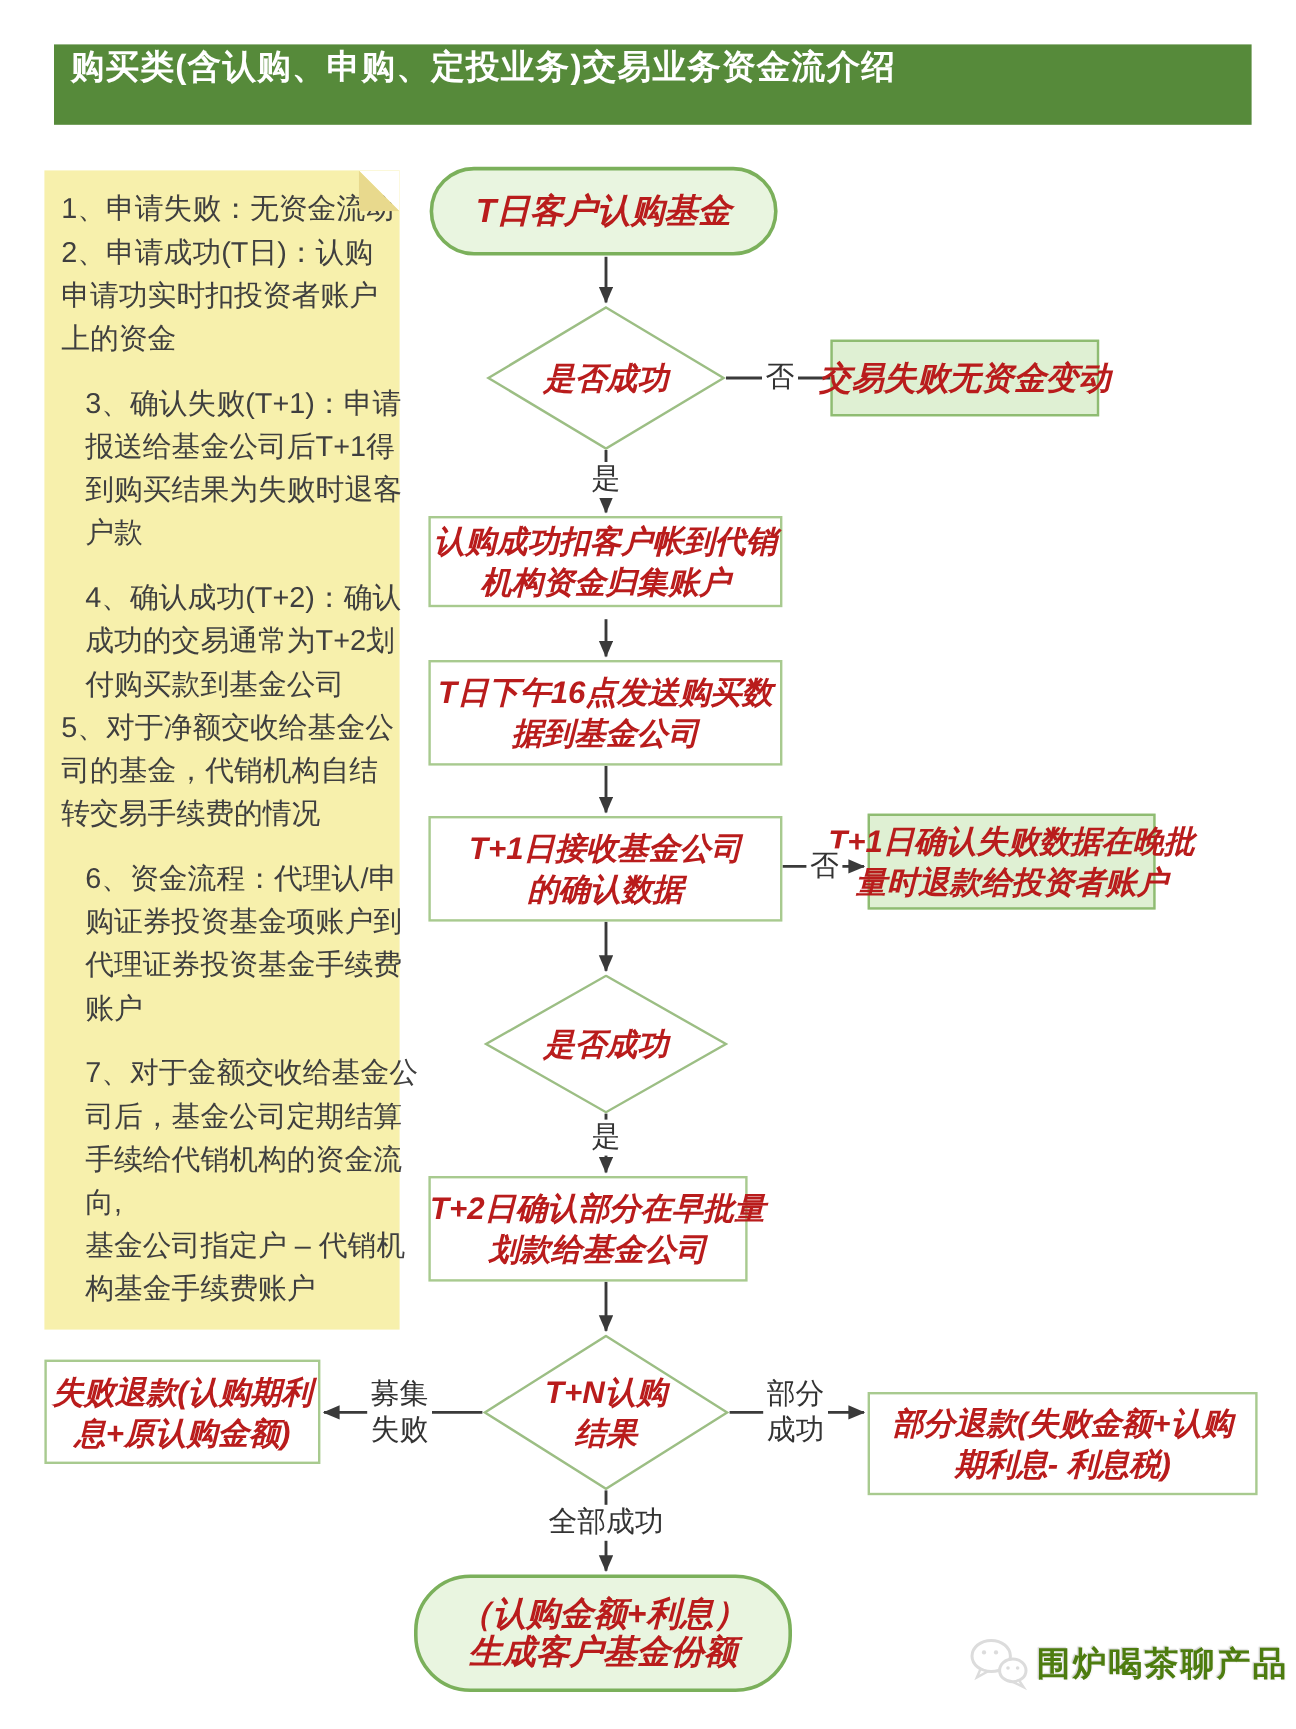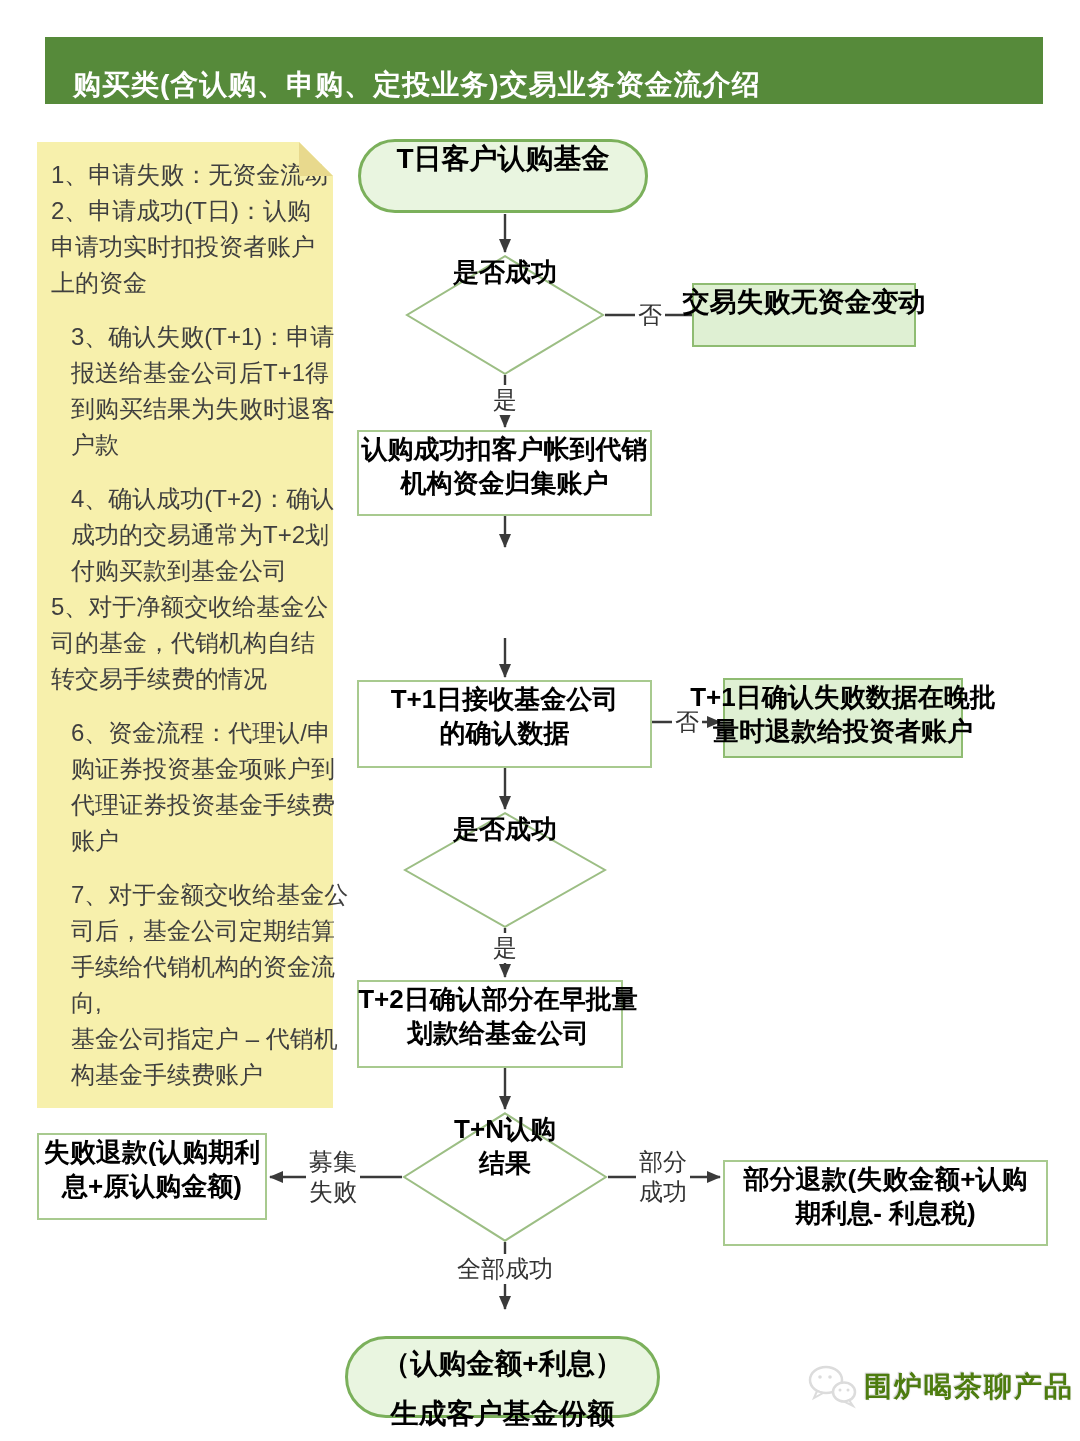--- a/index.html
+++ b/index.html
@@ -1,53 +1,53 @@
 <!DOCTYPE html>
 <html><head>
 <meta charset="utf-8">
 <style>
   html,body{margin:0;padding:0;background:#ffffff;}
   #page{position:relative;width:1080px;height:1441px;background:#ffffff;overflow:hidden;
         font-family:"Liberation Sans","DejaVu Sans",sans-serif;}
 
   
   .header-bar{position:absolute;left:45px;top:37px;width:998px;height:67px;background:#568a3a;
-              display:flex;align-items:flex-end;box-sizing:border-box;padding-left:28px;}
+              display:flex;align-items:flex-start;box-sizing:border-box;padding-left:14px;}
   .header-bar .title{color:#ffffff;font-size:28px;font-weight:700;letter-spacing:1px;}
 
   
   .note{position:absolute;left:37px;top:142px;width:296px;height:966px;background:#f7f0ac;
         box-sizing:border-box;padding:15px 4px 10px 14px;}
   .note p{margin:0;font-size:24px;line-height:36px;color:#3f3f3f;white-space:pre;}
   .note p.gap{margin-top:18px;margin-left:20px;}
   .note .fold{position:absolute;top:0;right:0;}
 
   
-  .node{position:absolute;display:flex;align-items:flex-start;justify-content:center;box-sizing:border-box;
-        text-align:center;color:#000000;font-weight:700;font-size:26px;line-height:34px;white-space:pre;}
+  .node{position:absolute;display:flex;align-items:center;justify-content:center;box-sizing:border-box;
+        text-align:center;color:#b91c1c;font-weight:700;font-size:26px;line-height:34px;white-space:pre;font-style:italic;}
   .rect{background:#ffffff;border:2px solid #a8ca8f;}
   .rect-green{background:#dff0d3;border:2px solid #8fbc72;}
   .pill{background:#e9f5e0;border:3px solid #7bb05b;}
   .diamond{background:transparent;border:none;}
   .diamond .dshape{position:absolute;left:0;top:0;width:100%;height:100%;}
   .diamond .dlabel{position:relative;z-index:2;}
 
   #n-start{left:358px;top:139px;width:290px;height:74px;border-radius:38px;font-size:28px;}
   #n-d1{left:405px;top:255px;width:200px;height:120px;}
   #n-fail{left:692px;top:283px;width:224px;height:64px;font-size:27px;}
-  #n-s1{left:357px;top:430px;width:295px;height:86px;}
+  #n-s1{left:357px;top:430px;width:295px;height:76px;}
   #n-s2{left:357px;top:550px;width:295px;height:88px;}
   #n-s3{left:357px;top:680px;width:295px;height:88px;}
   #n-night{left:723px;top:678px;width:240px;height:80px;}
   #n-d2{left:403px;top:812px;width:204px;height:116px;}
   #n-s4{left:357px;top:980px;width:266px;height:88px;padding-left:16px;}
   #n-d3{left:402px;top:1112px;width:206px;height:130px;}
   #n-failref{left:37px;top:1133px;width:230px;height:87px;}
   #n-partial{left:723px;top:1132px;width:325px;height:86px;margin-top:28px;}
-  #n-end{left:345px;top:1312px;width:315px;height:82px;border-radius:47px;font-size:28px;line-height:50px;margin-top:24px;}
+  #n-end{left:345px;top:1312px;width:315px;height:98px;border-radius:47px;font-size:28px;line-height:32px;}
 
   
   #arrows{position:absolute;left:0;top:0;width:1080px;height:1441px;pointer-events:none;}
   #arrows line{stroke:#3a3a3a;stroke-width:2.4;}
 
   
   .edge-label{position:absolute;transform:translate(-50%,-50%);background:#ffffff;padding:0 3px;
               font-size:24px;line-height:30px;color:#333333;text-align:center;white-space:pre-line;z-index:5;}
 
   
@@ -128,20 +128,24 @@
 
   <div id="n-fail" class="node rect-green">
     <span>交易失败无资金变动</span>
   </div>
 
   <div id="n-s1" class="node rect">
     <span>认购成功扣客户帐到代销
 机构资金归集账户</span>
   </div>
 
+  <div id="n-s2" class="node rect">
+    <span>T日下午16点发送购买数
+据到基金公司</span>
+  </div>
 
   <div id="n-s3" class="node rect">
     <span>T+1日接收基金公司
 的确认数据</span>
   </div>
 
   <div id="n-night" class="node rect-green">
     <span>T+1日确认失败数据在晚批
 量时退款给投资者账户</span>
   </div>

